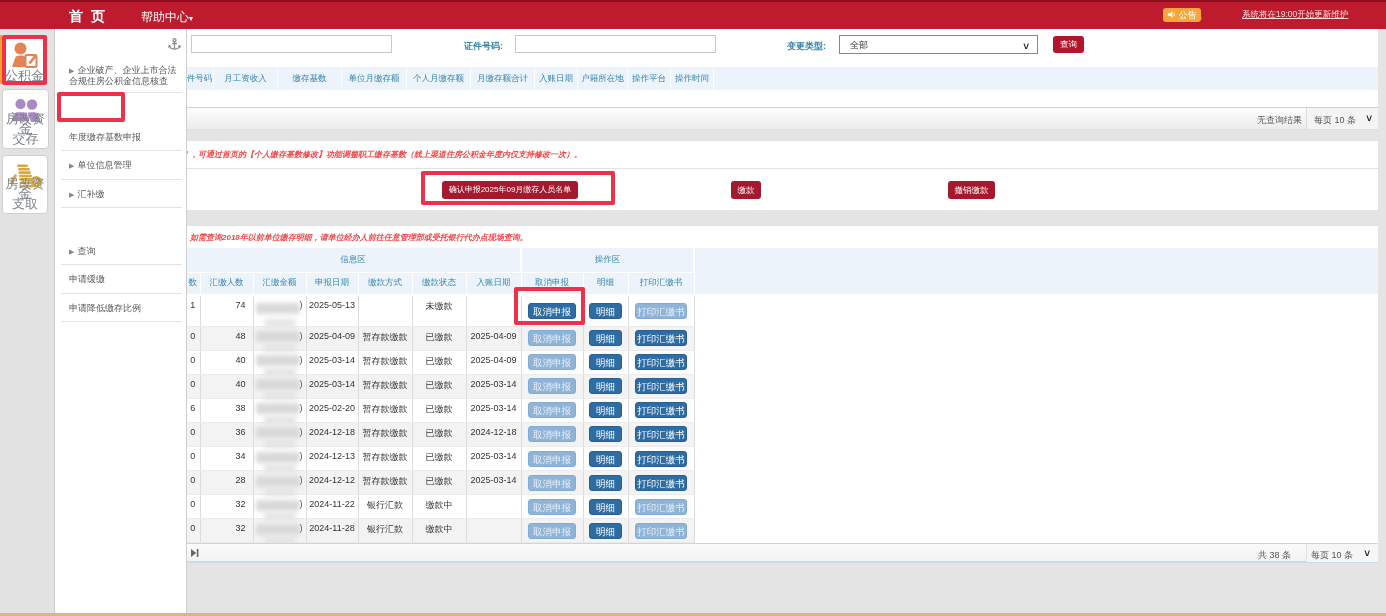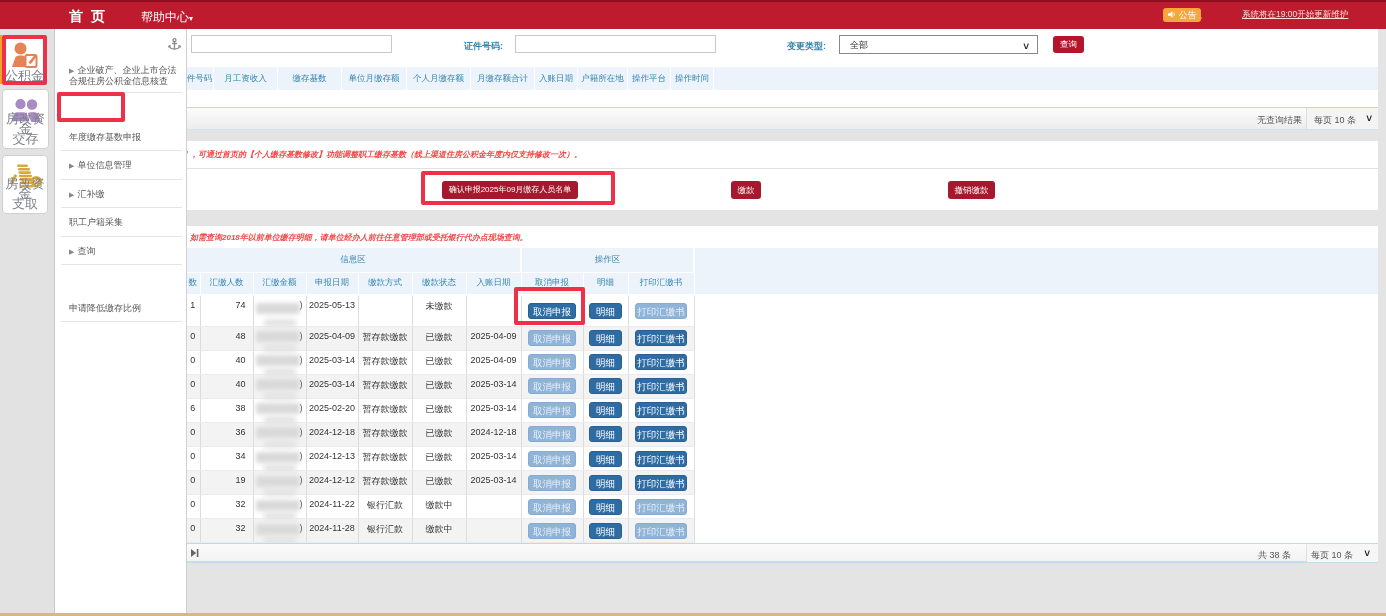--- a/index.html
+++ b/index.html
@@ -247,21 +247,21 @@
           <td class="ctr" style="padding-top:4px;">暂存款缴款</td>
           <td class="ctr" style="padding-top:4px;">已缴款</td>
           <td class="ctr" style="padding-top:4px;">2025-03-14</td>
           <td class="ctr" style="vertical-align:middle;"><span class="bbtn dis" style="width:48px;">取消申报</span></td>
           <td class="ctr" style="vertical-align:middle;"><span class="bbtn" style="width:33px;">明细</span></td>
           <td class="ctr" style="vertical-align:middle;"><span class="bbtn" style="width:52px;">打印汇缴书</span></td>
           <td class="nob"></td>
         </tr>
 <tr class="r alt" style="height:24.1px;">
           <td class="ctr" style="padding-top:4px;">0</td>
-          <td class="num" style="padding-top:4px;">19</td>
+          <td class="num" style="padding-top:4px;">28</td>
           <td style="position:relative;text-align:right;padding:4px 3px 0 0;">)</td>
           <td class="ctr" style="padding-top:4px;">2024-12-12</td>
           <td class="ctr" style="padding-top:4px;">暂存款缴款</td>
           <td class="ctr" style="padding-top:4px;">已缴款</td>
           <td class="ctr" style="padding-top:4px;">2025-03-14</td>
           <td class="ctr" style="vertical-align:middle;"><span class="bbtn dis" style="width:48px;">取消申报</span></td>
           <td class="ctr" style="vertical-align:middle;"><span class="bbtn" style="width:33px;">明细</span></td>
           <td class="ctr" style="vertical-align:middle;"><span class="bbtn" style="width:52px;">打印汇缴书</span></td>
           <td class="nob"></td>
         </tr>
@@ -376,22 +376,22 @@
         <line x1="4" y1="5.5" x2="9" y2="5.5"></line>
         <path d="M1.2 7.5 Q1.5 11 6.5 11 Q11.5 11 11.8 7.5"></path>
         <path d="M1.2 7.5 L0.4 9.5 M1.2 7.5 L3 8.3" stroke-width="1"></path>
         <path d="M11.8 7.5 L12.6 9.5 M11.8 7.5 L10 8.3" stroke-width="1"></path>
       </g>
     </svg>
   <div class="mi" style="top:28px;height:36px;line-height:11px;padding:8px 0 0 8px;"><span class="tri">▶</span>企业破产、企业上市合法<br>合规住房公积金信息核查</div>
   <div class="mi" style="top:94px;height:28px;line-height:28px;padding-left:8px;">年度缴存基数申报</div>
   <div class="mi" style="top:122px;height:29px;line-height:29px;padding-left:8px;"><span class="tri">▶</span>单位信息管理</div>
   <div class="mi" style="top:151px;height:28px;line-height:28px;padding-left:8px;"><span class="tri">▶</span>汇补缴</div>
-  <div class="mi" style="top:179px;height:29px;line-height:29px;padding-left:8px;">职工户籍采集</div>
   <div class="mi" style="top:208px;height:28px;line-height:28px;padding-left:8px;"><span class="tri">▶</span>查询</div>
+  <div class="mi" style="top:236px;height:29px;line-height:29px;padding-left:8px;">申请缓缴</div>
   <div class="mi" style="top:265px;height:28px;line-height:28px;padding-left:8px;">申请降低缴存比例</div>
 </div>
 
 <div id="topbar" class="abs">
   <span class="nav1">首 页</span>
   <span class="nav2">帮助中心<span style="font-size:8px;">▾</span></span>
 </div>
 <div id="badge" class="abs"><svg width="9" height="9" viewBox="0 0 10 10" style="vertical-align:-1px;">
       <polygon points="1,3.5 3.5,3.5 6,1 6,9 3.5,6.5 1,6.5" fill="#fff"></polygon>
       <path d="M7.5 3 Q9 5 7.5 7" stroke="#fff" stroke-width="1" fill="none"></path>

